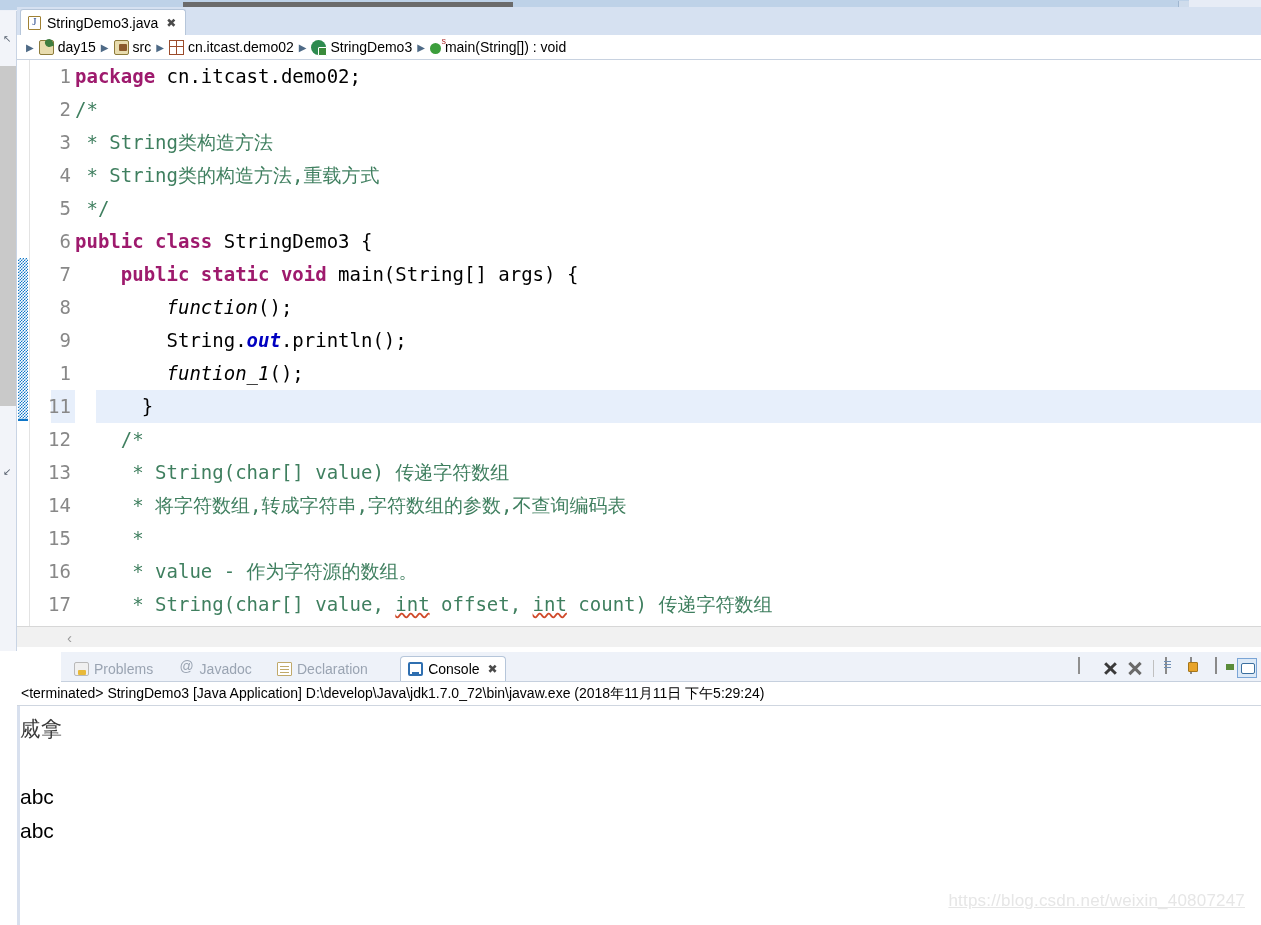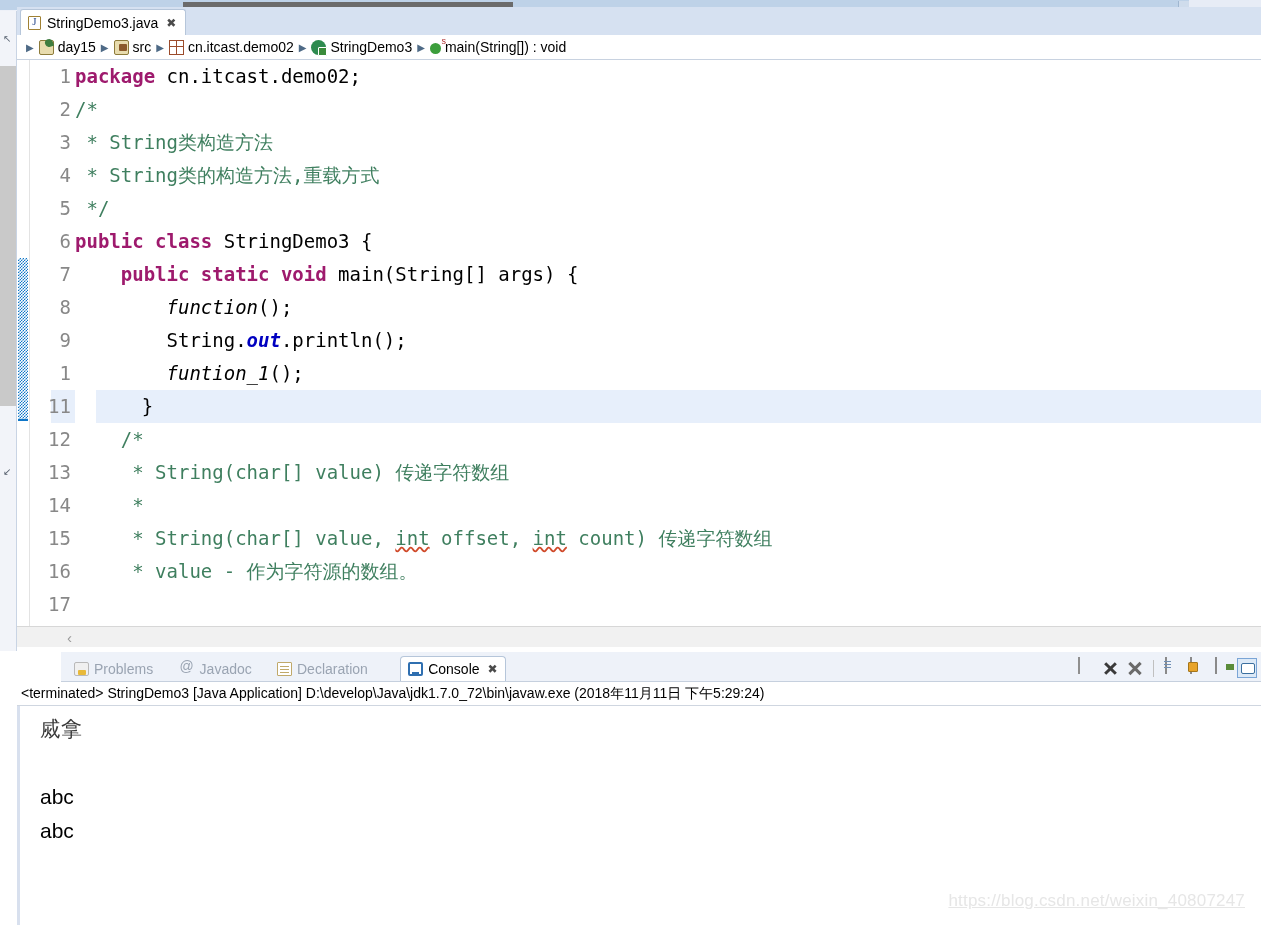--- a/index.html
+++ b/index.html
@@ -161,21 +161,21 @@
   .tb-sel::after { content:""; position:absolute; left:3px; top:4px; width:12px; height:9px; background:#ffffff; border:1px solid #3a6f9f; border-radius:2px; }
 
   #console-status {
     position:absolute; left:0; top:30px; width:1244px; height:24px;
     font-size:14px; color:#000; display:flex; align-items:center; padding-left:4px;
     border-bottom:1px solid #cfd6e0; white-space:nowrap;
   }
   #console-body {
     position:absolute; left:0; top:54px; width:1244px; height:219px;
     background:#ffffff; border-left:3px solid #d8e0ee;
-    padding:6px 0 0 20px;
+    padding:6px 0 0 0;
   }
   .oline { font-size:21px; line-height:34px; font-family:"Liberation Sans", sans-serif; color:#000; white-space:pre; height:34px; }
   .oline.cjk { color:#3a3a3a; font-family:"DejaVu Sans", sans-serif; }
 
   #watermark {
     position:absolute; right:16px; bottom:14px;
     font-size:17px; color:#e6e6e6; letter-spacing:0.2px;text-decoration:underline;
   }
 </style>
 </head>
@@ -297,23 +297,24 @@
         <div class="crow"><span class="ctext"><span class="cmt"> * String类的构造方法,重载方式</span></span></div>
         <div class="crow"><span class="ctext"><span class="cmt"> */</span></span></div>
         <div class="crow"><span class="ctext"><span class="kw">public class</span><span> StringDemo3 {</span></span></div>
         <div class="crow"><span class="ctext"><span>    </span><span class="kw">public static void</span><span> main(String[] args) {</span></span></div>
         <div class="crow"><span class="ctext"><span>        </span><span class="stat">function</span><span>();</span></span></div>
         <div class="crow"><span class="ctext"><span>        String.</span><span class="field">out</span><span>.println();</span></span></div>
         <div class="crow"><span class="ctext"><span>        </span><span class="stat">funtion_1</span><span>();</span></span></div>
         <div class="crow hl"><span class="ctext"><span>    }</span></span></div>
         <div class="crow"><span class="ctext"><span class="cmt">    /*</span></span></div>
         <div class="crow"><span class="ctext"><span class="cmt">     * String(char[] value) 传递字符数组</span></span></div>
+        <div class="crow"><span class="ctext"><span class="cmt">     * 将字符数组,转成字符串,字符数组的参数,不查询编码表</span></span></div>
         <div class="crow"><span class="ctext"><span class="cmt">     *</span></span></div>
+        <div class="crow"><span class="ctext"><span class="cmt">     * value - 作为字符源的数组。</span></span></div>
         <div class="crow"><span class="ctext"><span class="cmt">     * String(char[] value, </span><span class="cmt err">int</span><span class="cmt"> offset, </span><span class="cmt err">int</span><span class="cmt"> count) 传递字符数组</span></span></div>
-        <div class="crow"><span class="ctext"><span class="cmt">     * value - 作为字符源的数组。</span></span></div>
       </div>
   </div>
 
   <div id="editor-hscroll">
     <span class="lt">‹</span>
   </div>
 </div>
 
 <div id="console-view">
 

